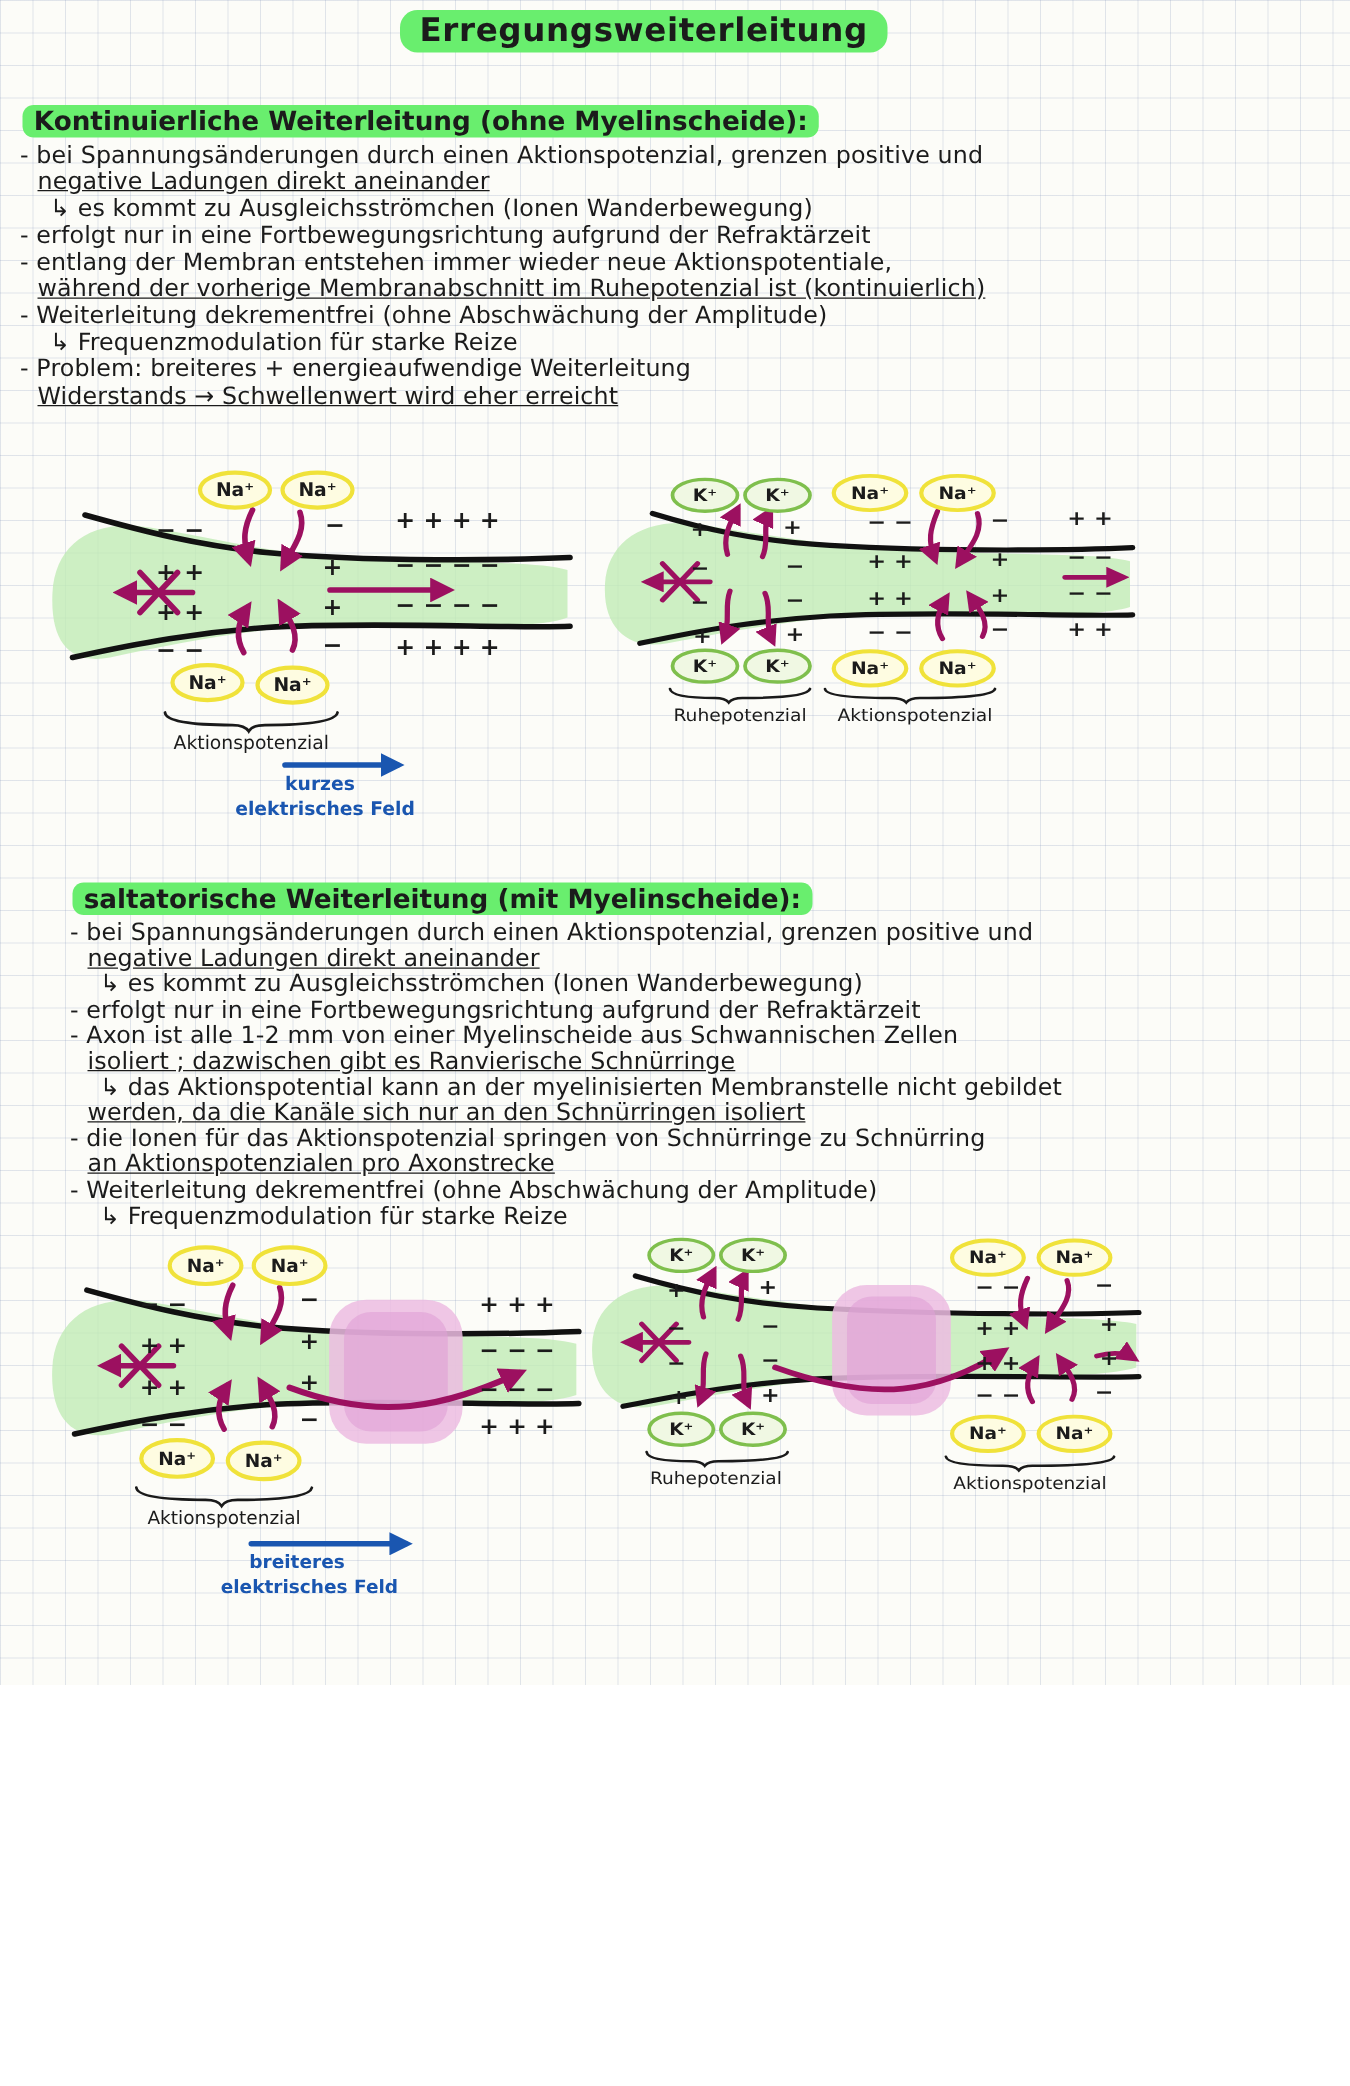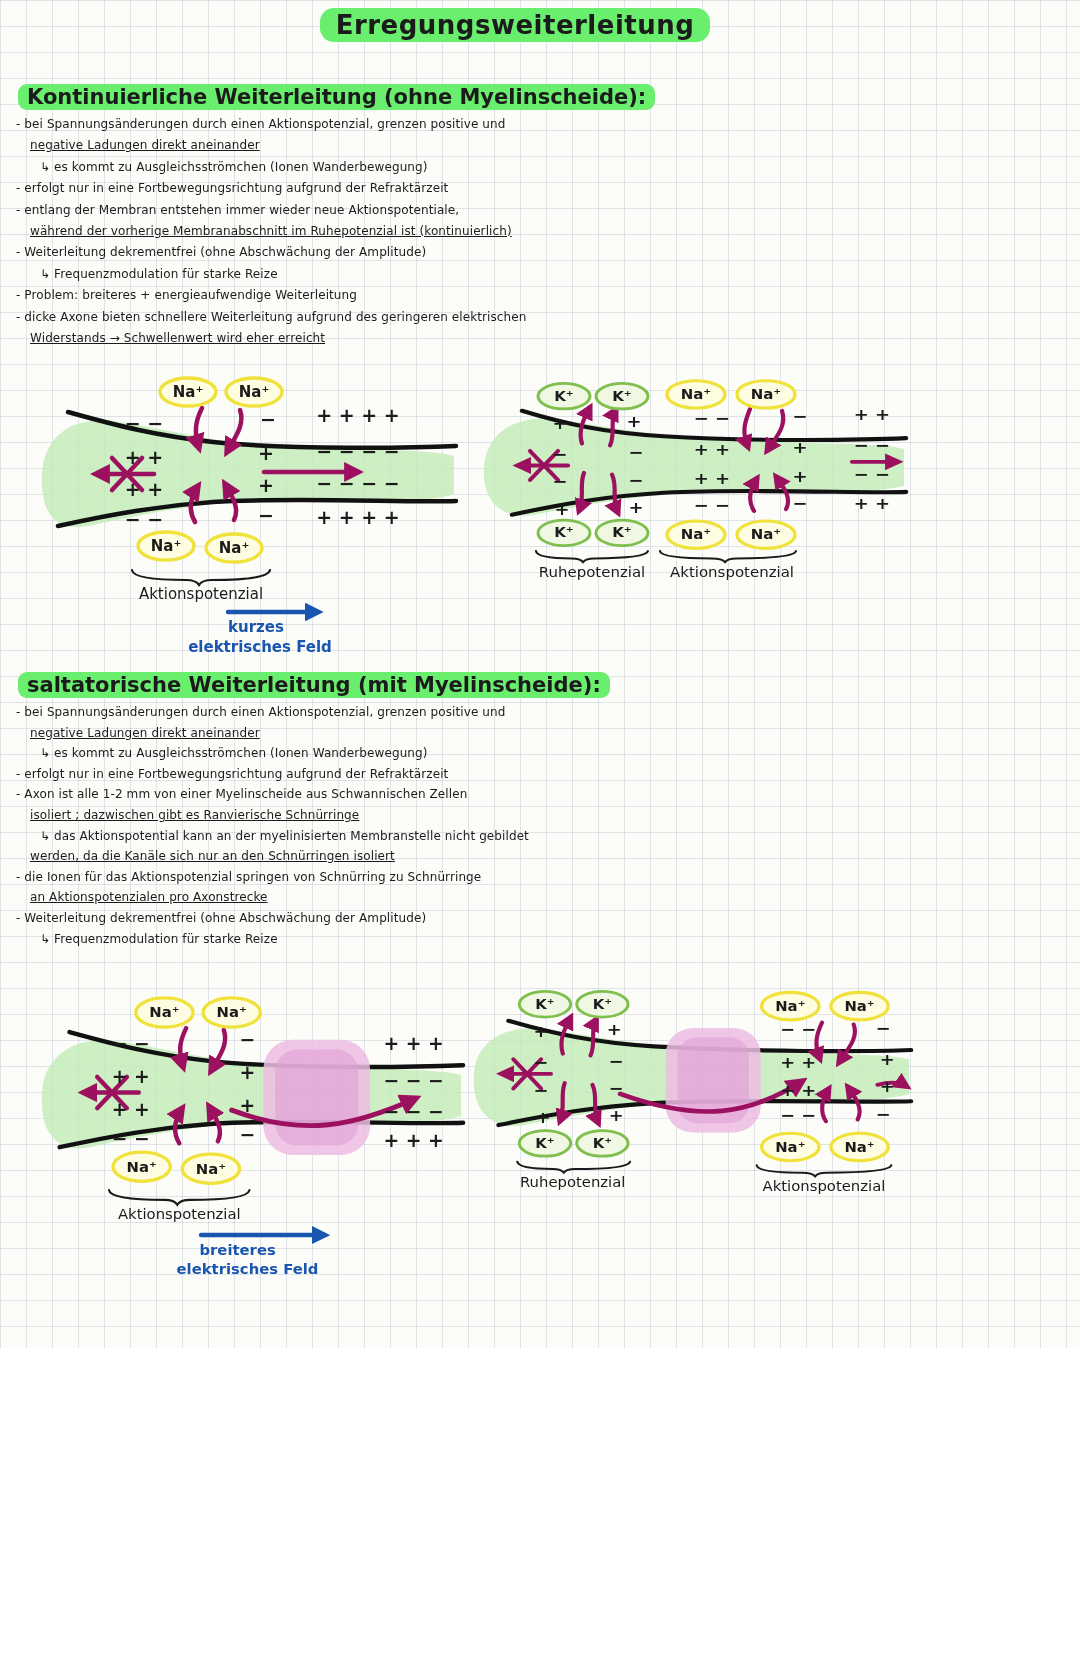--- a/index.html
+++ b/index.html
@@ -10,23 +10,23 @@
       linear-gradient(to right, rgba(150,165,195,.28) 1px, transparent 1px),
       linear-gradient(to bottom, rgba(150,165,195,.28) 1px, transparent 1px);
     background-size:26px 26px;
     font-family:"DejaVu Sans", sans-serif;
     color:#1b1b1b;
   }
   .title-wrap{position:absolute;top:8px;left:0;width:1030px;text-align:center;}
   .hl{background:#69ee6e;border-radius:14px;padding:2px 16px;display:inline-block;}
   .page-title{font-size:26px;font-weight:bold;letter-spacing:.5px;}
   .section{position:absolute;left:16px;width:700px;}
-  #sec1{top:84px;} #sec2{top:672px;}
+  #sec1{top:84px;} #sec2{top:706px;margin-left:40px;}
   .sec-heading{font-size:21px;font-weight:bold;border-radius:9px;padding:1px 9px;margin-bottom:4px;margin-left:2px;}
-  .ln{font-size:12px;line-height:21.4px;letter-spacing:.1px;white-space:nowrap;}
+  .ln{font-size:19px;line-height:21.4px;letter-spacing:.1px;white-space:nowrap;}
   #sec2 .ln{line-height:20.6px;}
   .cont{padding-left:14px;text-decoration:underline;}
   .sub{padding-left:24px;}
   .diag{position:absolute;}
   #diagA{left:28px;top:374px;}
   #diagB{left:464px;top:378px;}
   #diagC{left:28px;top:993px;}
   #diagD{left:454px;top:986px;}
   svg text{font-family:"DejaVu Sans", sans-serif;fill:#1b1b1b;}
   .chg{font-size:19px;font-weight:bold;}
@@ -48,21 +48,20 @@
     <div class="sec-heading hl">Kontinuierliche Weiterleitung (ohne Myelinscheide):</div>
     <div class="ln">- bei Spannungsänderungen durch einen Aktionspotenzial, grenzen positive und</div>
     <div class="ln cont">negative Ladungen direkt aneinander</div>
     <div class="ln sub">↳ es kommt zu Ausgleichsströmchen (Ionen Wanderbewegung)</div>
     <div class="ln">- erfolgt nur in eine Fortbewegungsrichtung aufgrund der Refraktärzeit</div>
     <div class="ln">- entlang der Membran entstehen immer wieder neue Aktionspotentiale,</div>
     <div class="ln cont">während der vorherige Membranabschnitt im Ruhepotenzial ist (kontinuierlich)</div>
     <div class="ln">- Weiterleitung dekrementfrei (ohne Abschwächung der Amplitude)</div>
     <div class="ln sub">↳ Frequenzmodulation für starke Reize</div>
     <div class="ln">- Problem: breiteres + energieaufwendige Weiterleitung</div>
-    <div class="ln">- dicke Axone bieten schnellere Weiterleitung aufgrund des geringeren elektrischen</div>
     <div class="ln cont">Widerstands → Schwellenwert wird eher erreicht</div>
   </div>
 
   <div class="diag" id="diagA">
     <svg width="432" height="285" viewBox="0 0 432 285">
       <defs>
         <marker id="mA" viewBox="0 0 10 10" refX="7" refY="5" markerWidth="4.4" markerHeight="4.4" orient="auto">
             <path d="M0,0 L10,5 L0,10 z" fill="#9c1060"></path>
           </marker>
         <marker id="bA" viewBox="0 0 10 10" refX="7" refY="5" markerWidth="4.2" markerHeight="4.2" orient="auto">
@@ -194,21 +193,21 @@
   <div class="section" id="sec2">
     <div class="sec-heading hl">saltatorische Weiterleitung (mit Myelinscheide):</div>
     <div class="ln">- bei Spannungsänderungen durch einen Aktionspotenzial, grenzen positive und</div>
     <div class="ln cont">negative Ladungen direkt aneinander</div>
     <div class="ln sub">↳ es kommt zu Ausgleichsströmchen (Ionen Wanderbewegung)</div>
     <div class="ln">- erfolgt nur in eine Fortbewegungsrichtung aufgrund der Refraktärzeit</div>
     <div class="ln">- Axon ist alle 1-2 mm von einer Myelinscheide aus Schwannischen Zellen</div>
     <div class="ln cont">isoliert ; dazwischen gibt es Ranvierische Schnürringe</div>
     <div class="ln sub">↳ das Aktionspotential kann an der myelinisierten Membranstelle nicht gebildet</div>
     <div class="ln cont">werden, da die Kanäle sich nur an den Schnürringen isoliert</div>
-    <div class="ln">- die Ionen für das Aktionspotenzial springen von Schnürring zu Schnürringe</div>
+    <div class="ln">- die Ionen für das Aktionspotenzial springen von Schnürringe zu Schnürring</div>
     <div class="ln cont">an Aktionspotenzialen pro Axonstrecke</div>
     <div class="ln">- Weiterleitung dekrementfrei (ohne Abschwächung der Amplitude)</div>
     <div class="ln sub">↳ Frequenzmodulation für starke Reize</div>
   </div>
 
   <div class="diag" id="diagC">
     <svg width="440" height="285" viewBox="0 0 445 292" preserveAspectRatio="none">
       <defs>
         <marker id="mC" viewBox="0 0 10 10" refX="7" refY="5" markerWidth="4.4" markerHeight="4.4" orient="auto">
             <path d="M0,0 L10,5 L0,10 z" fill="#9c1060"></path>

